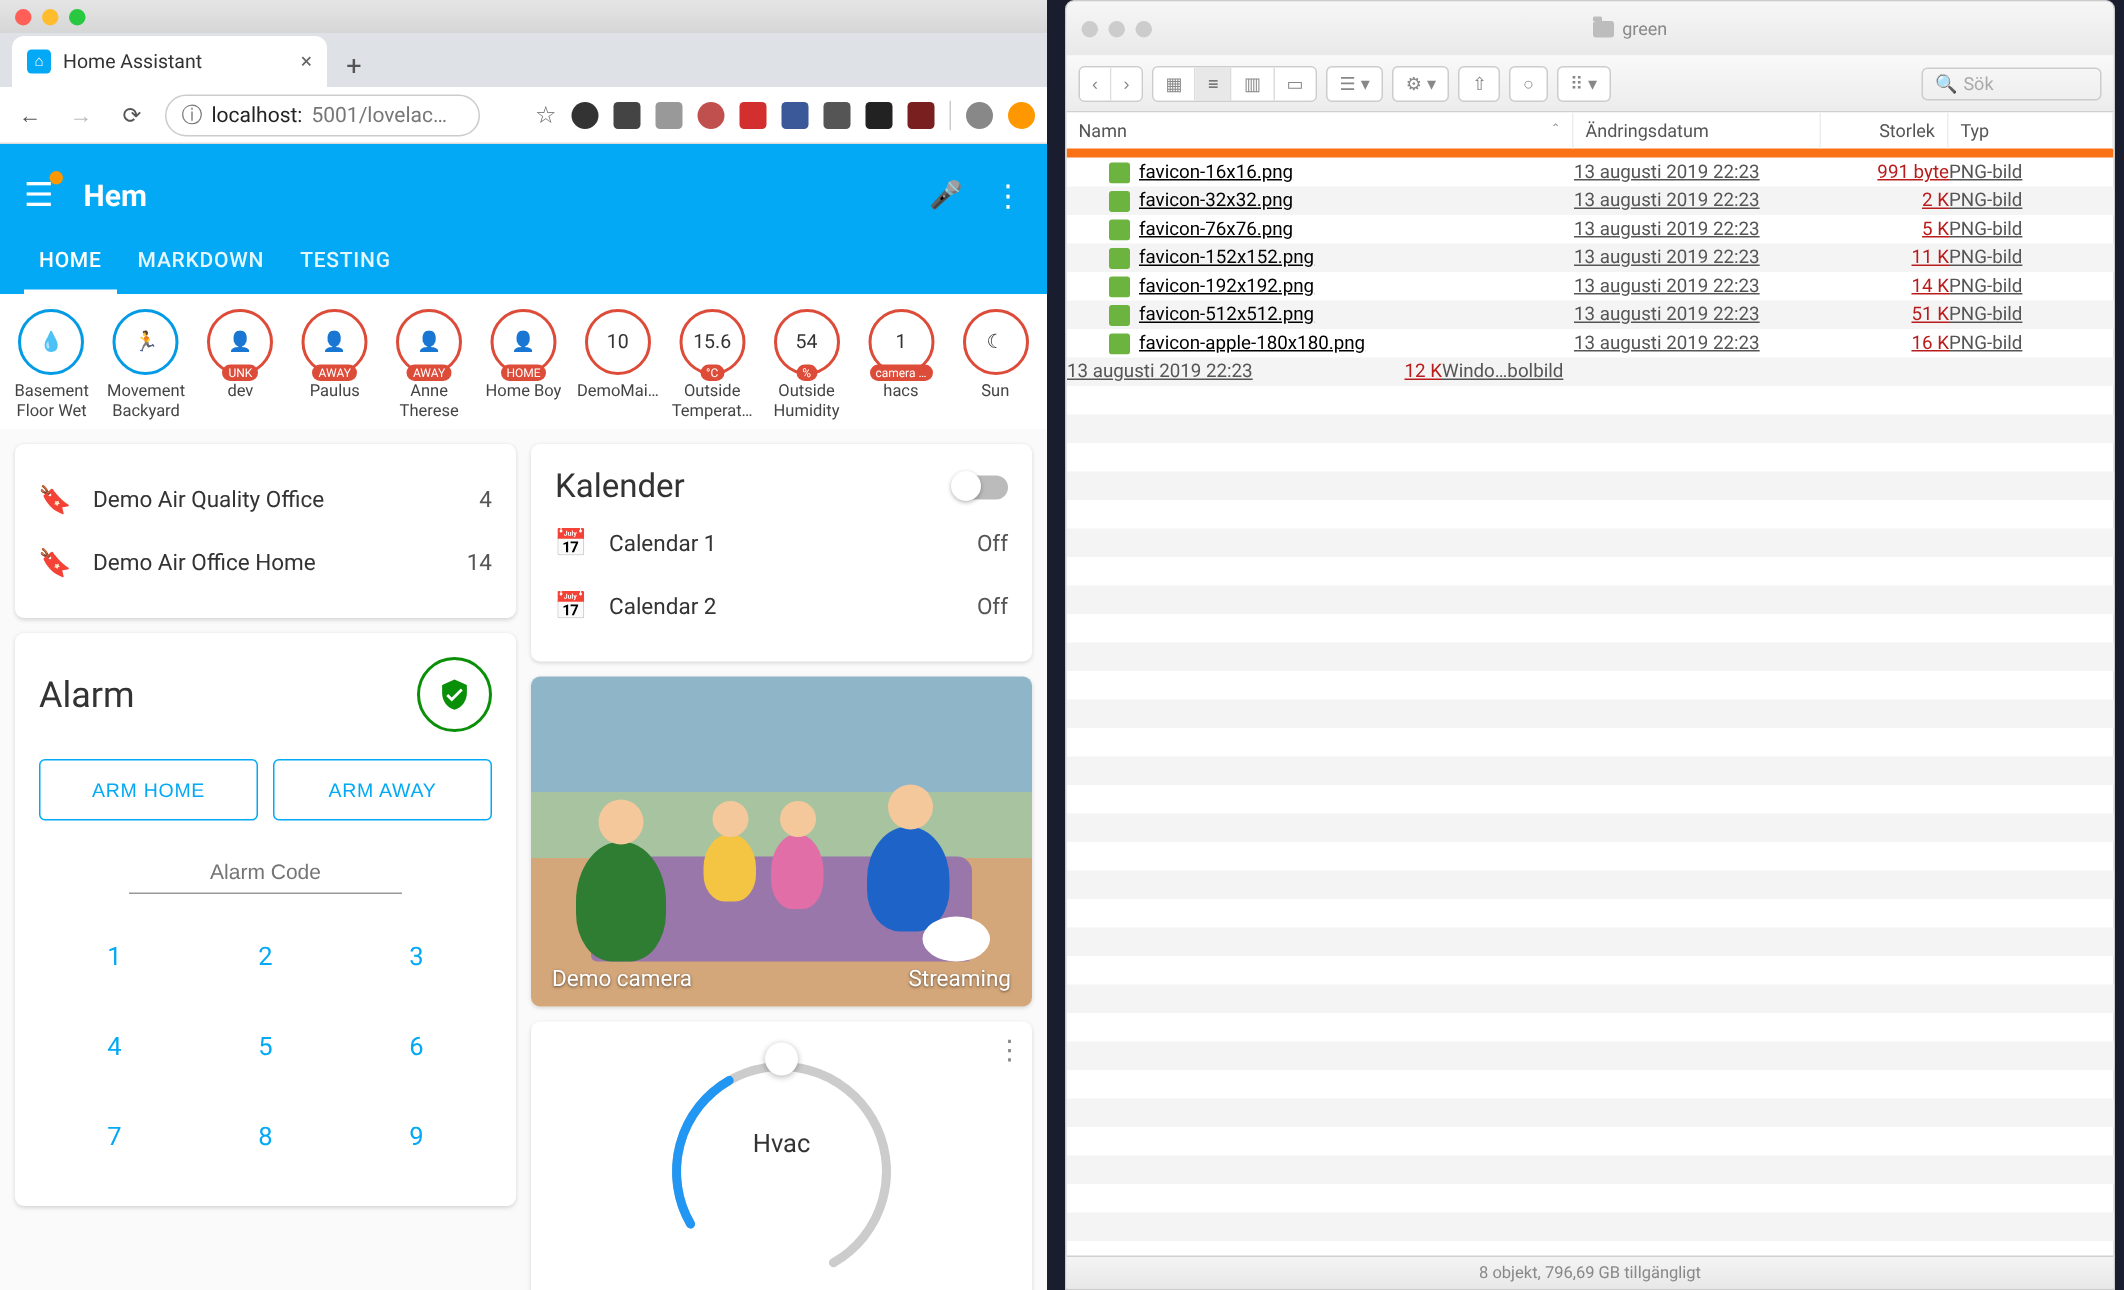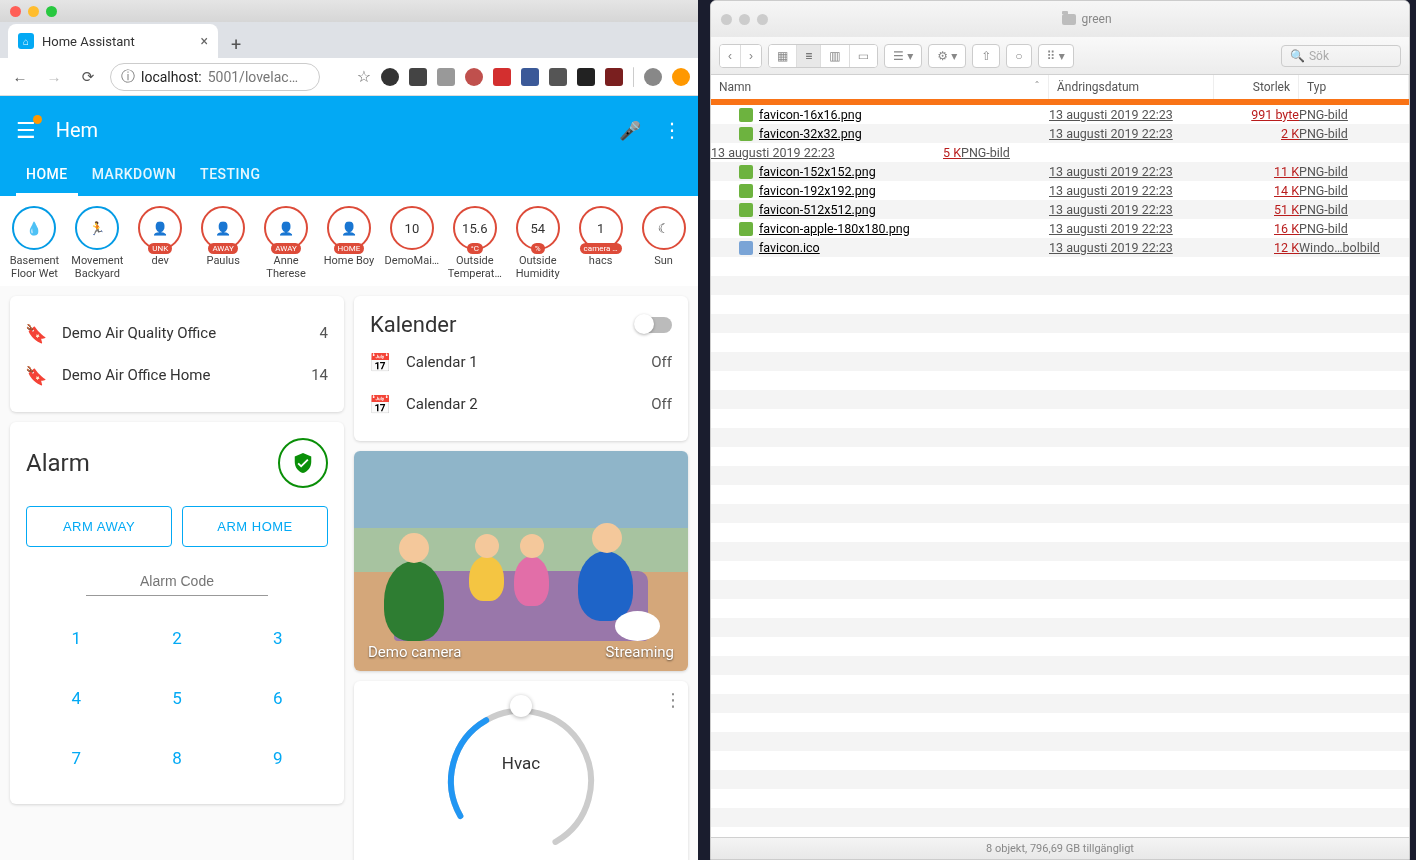--- a/index.html
+++ b/index.html
@@ -90,21 +90,21 @@
   
   .ha-app{flex:1;overflow:hidden;display:flex;flex-direction:column;background:#fafafa;}
   .ha-header{
     background:#03a9f4;
     color:#fff;
     padding-top:10px;
   }
   .ha-header-top{display:flex;align-items:center;padding:6px 16px;gap:20px;height:48px;}
   .menu-btn{position:relative;font-size:22px;}
   .menu-btn::after{content:'';position:absolute;top:-3px;right:-6px;width:9px;height:9px;background:#ff9800;border-radius:50%;}
-  .ha-title{font-size:20px;font-weight:400;flex:1;}
+  .ha-title{font-size:20px;font-weight:700;flex:1;}
   .ha-tabs{display:flex;gap:4px;padding:0 16px;}
   .ha-tab{padding:12px 10px 14px;font-size:14px;letter-spacing:.5px;font-weight:500;position:relative;opacity:.9;}
   .ha-tab.active{opacity:1;}
   .ha-tab.active::after{content:'';position:absolute;bottom:0;left:0;right:0;height:3px;background:#fff;}
   .ha-content{flex:1;overflow-y:auto;padding:0;}
   
   .badges{display:flex;gap:2px;padding:10px 4px 6px;justify-content:space-around;background:#fff;flex-wrap:nowrap;}
   .badge{display:flex;flex-direction:column;align-items:center;width:60px;font-size:11px;color:#444;text-align:center;}
   .badge-circle{width:44px;height:44px;border-radius:50%;border:2px solid #dd4b39;display:flex;align-items:center;justify-content:center;position:relative;background:#fff;font-size:13px;color:#333;margin-bottom:4px;}
   .badge-circle.blue{border-color:#039be5;}
@@ -321,22 +321,22 @@
           <div class="card alarm-card">
             <div class="alarm-head">
               <div class="alarm-title">Alarm</div>
               <div class="shield">
                 <svg width="22" height="22" viewBox="0 0 24 24">
                     <path fill="#0a8f08" d="M12 1L3 5v6c0 5.5 3.8 10.7 9 12 5.2-1.3 9-6.5 9-12V5l-9-4zm-2 16l-4-4 1.4-1.4L10 14.2l6.6-6.6L18 9l-8 8z"></path>
                   </svg>
               </div>
             </div>
             <div class="arm-btns">
+              <button class="arm-btn">ARM HOME</button>
               <button class="arm-btn">ARM AWAY</button>
-              <button class="arm-btn">ARM HOME</button>
             </div>
             <input class="alarm-input" placeholder="Alarm Code" style="">
             <div class="keypad" id="keypad">
                 <div class="key">1</div>
                 <div class="key">2</div>
                 <div class="key">3</div>
                 <div class="key">4</div>
                 <div class="key">5</div>
                 <div class="key">6</div>
                 <div class="key">7</div>
@@ -441,20 +441,21 @@
         <div class="fcell fc-size">991 byte</div>
         <div class="fcell fc-type">PNG-bild</div>
       </div>
       <div class="frow">
         <div class="fcell fc-name"><span class="file-icon"></span>favicon-32x32.png</div>
         <div class="fcell fc-date">13 augusti 2019 22:23</div>
         <div class="fcell fc-size">2 K</div>
         <div class="fcell fc-type">PNG-bild</div>
       </div>
       <div class="frow">
+        <div class="fcell fc-name"><span class="file-icon"></span>favicon-76x76.png</div>
         <div class="fcell fc-date">13 augusti 2019 22:23</div>
         <div class="fcell fc-size">5 K</div>
         <div class="fcell fc-type">PNG-bild</div>
       </div>
       <div class="frow">
         <div class="fcell fc-name"><span class="file-icon"></span>favicon-152x152.png</div>
         <div class="fcell fc-date">13 augusti 2019 22:23</div>
         <div class="fcell fc-size">11 K</div>
         <div class="fcell fc-type">PNG-bild</div>
       </div>
@@ -470,21 +471,20 @@
         <div class="fcell fc-size">51 K</div>
         <div class="fcell fc-type">PNG-bild</div>
       </div>
       <div class="frow">
         <div class="fcell fc-name"><span class="file-icon"></span>favicon-apple-180x180.png</div>
         <div class="fcell fc-date">13 augusti 2019 22:23</div>
         <div class="fcell fc-size">16 K</div>
         <div class="fcell fc-type">PNG-bild</div>
       </div>
       <div class="frow">
-        <div class="fcell fc-name"><span class="file-icon ico"></span>favicon.ico</div>
         <div class="fcell fc-date">13 augusti 2019 22:23</div>
         <div class="fcell fc-size">12 K</div>
         <div class="fcell fc-type">Windo…bolbild</div>
       </div>
       <div class="frow"></div>
       <div class="frow"></div>
       <div class="frow"></div>
       <div class="frow"></div>
       <div class="frow"></div>
       <div class="frow"></div>

